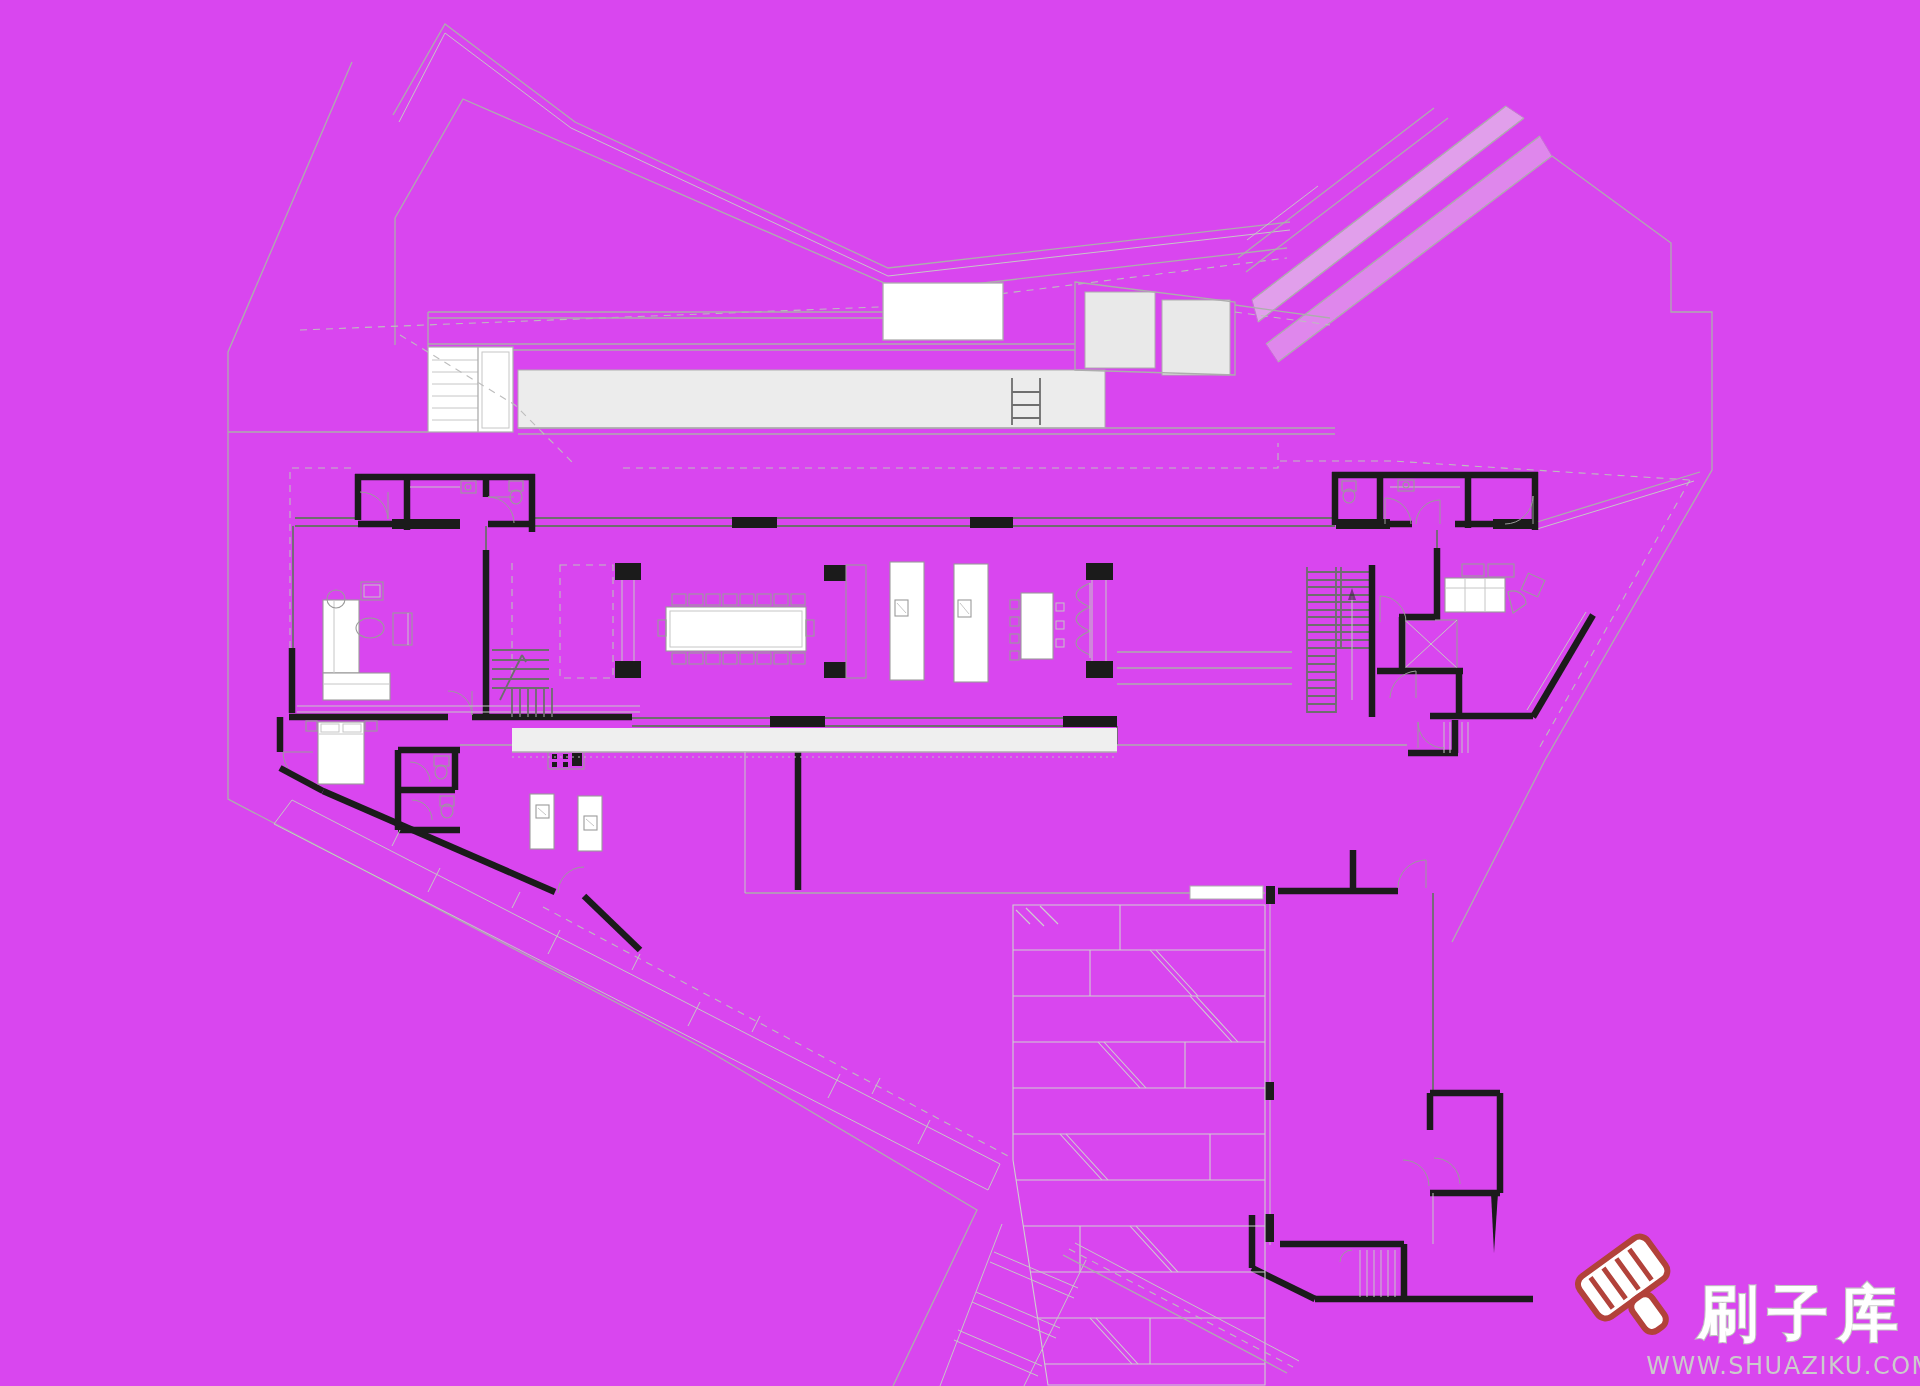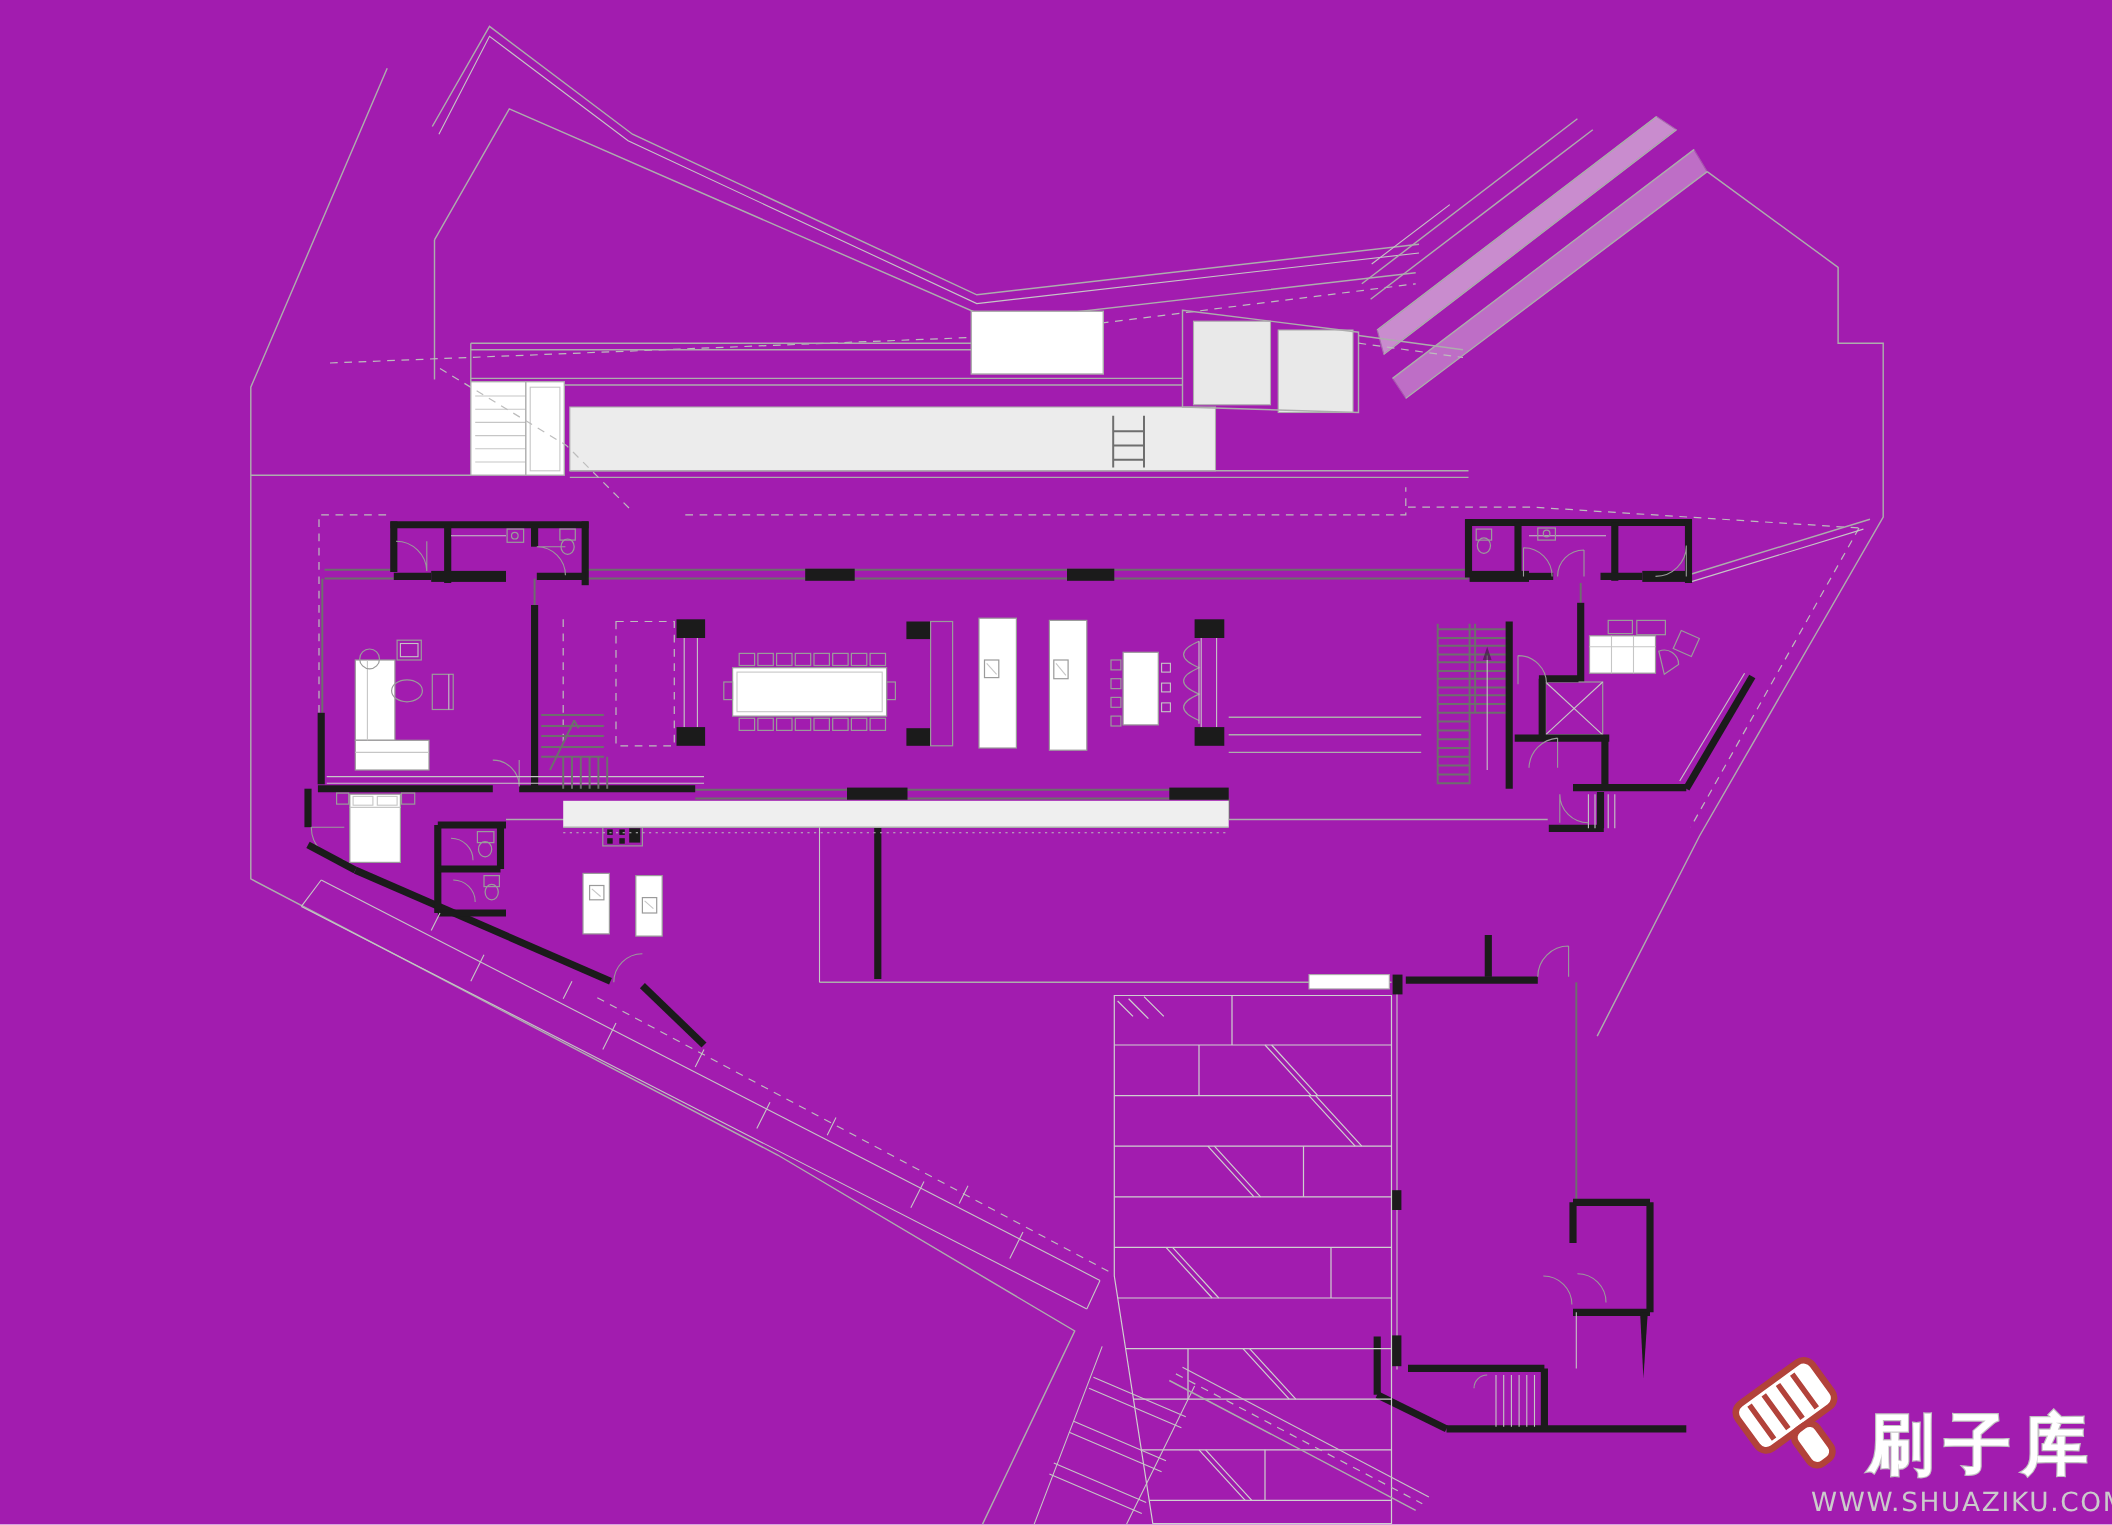--- a/index.html
+++ b/index.html
@@ -1,16 +1,16 @@
 <!DOCTYPE html>
 <html style="--wall: #1b1b1b; --line_mid: #6e6e6e; --line_light: #adadad; --line_faint: #c6c6c6; --dash: #bdbdbd; --brick_line: #cfcfcf; --fill_pool: #ececec; --fill_panel: #e9e9e9; --fill_deck: #efefef; --furn_line: #9b9b9b; --brush_red: #b2423a; --brand_fill: #ffffff; --brand_outline: #c2c2c2; --url_color: #cbcbcb;"><head>
 <meta charset="utf-8">
 <style>
   html,body{margin:0;padding:0;background:#ffffff;}
-  .canvas{position:relative;width:1920px;height:1386px;background:#a21caf;overflow:hidden;
+  .canvas{position:relative;width:1920px;height:1386px;background:#d946ef;overflow:hidden;
           font-family:"DejaVu Sans","Liberation Sans",sans-serif;}
   svg{position:absolute;left:0;top:0;}
 
   
   .ln-thick{stroke:var(--wall,#1b1b1b);stroke-width:6.5;fill:none;stroke-linecap:butt;}
   .ln-med{stroke:var(--line_mid,#6e6e6e);stroke-width:1.8;fill:none;}
   .ln-thin{stroke:var(--line_light,#b0b0b0);stroke-width:1.3;fill:none;}
   .ln-faint{stroke:var(--line_faint,#c6c6c6);stroke-width:1;fill:none;}
   .ln-dash{stroke:var(--dash,#bdbdbd);stroke-width:1.1;stroke-dasharray:7 6;fill:none;}
   .ln-dot{stroke:var(--dash,#bdbdbd);stroke-width:1;stroke-dasharray:2 4;fill:none;}

